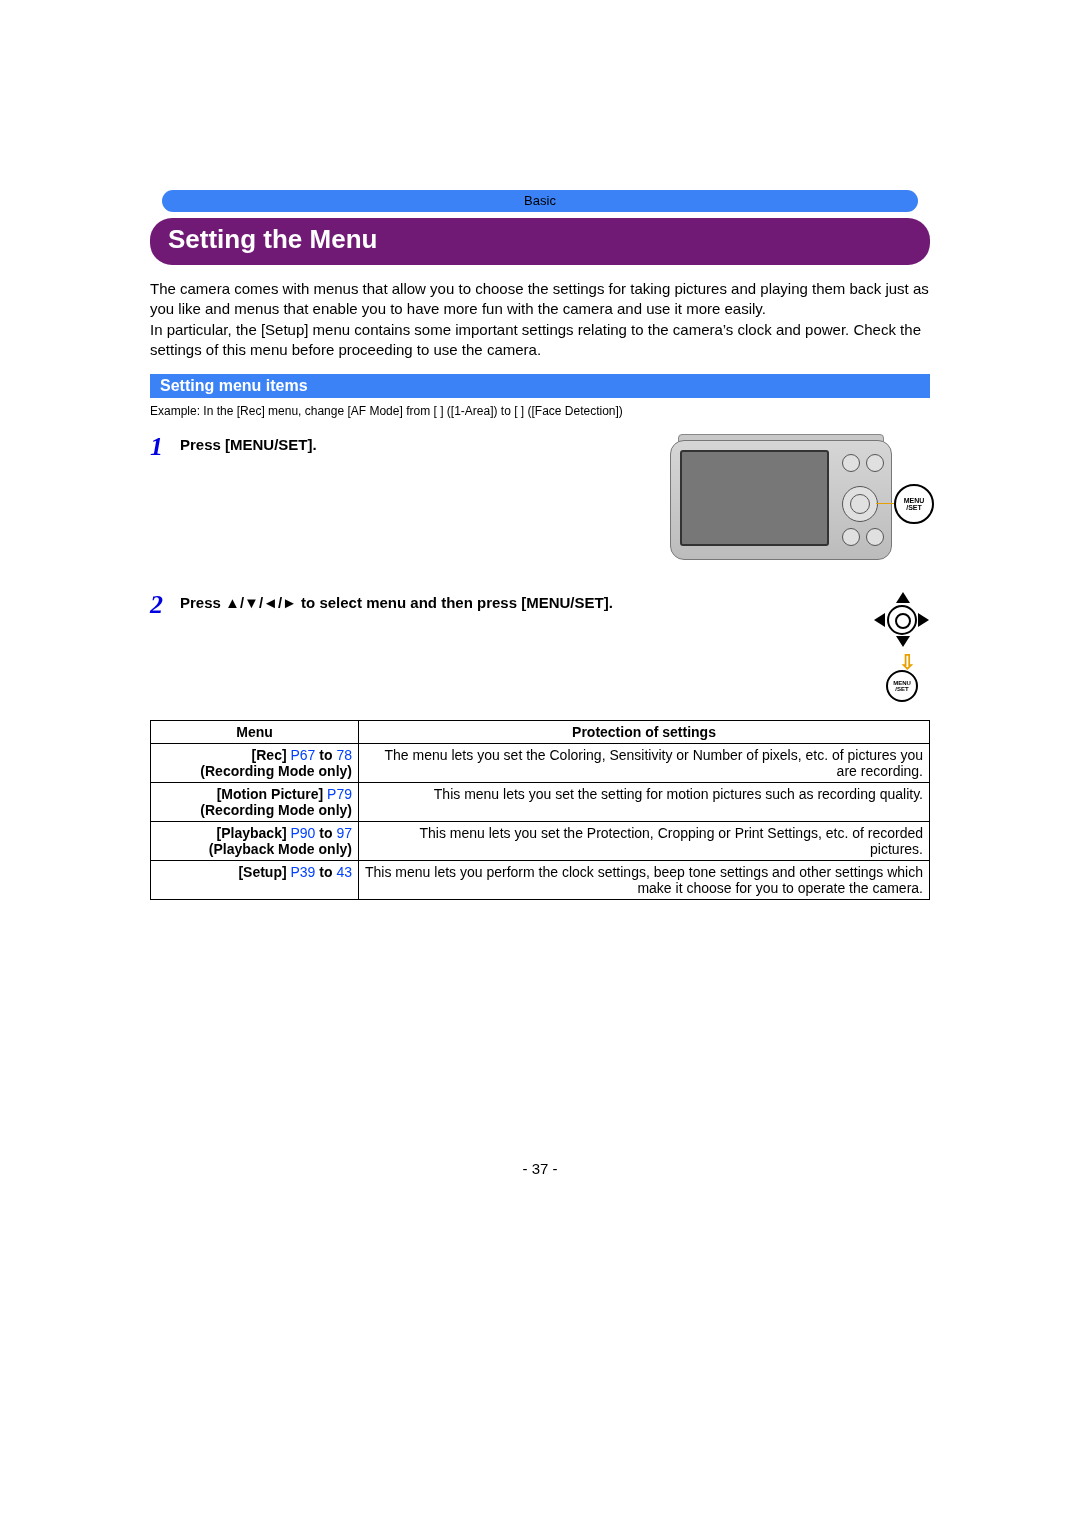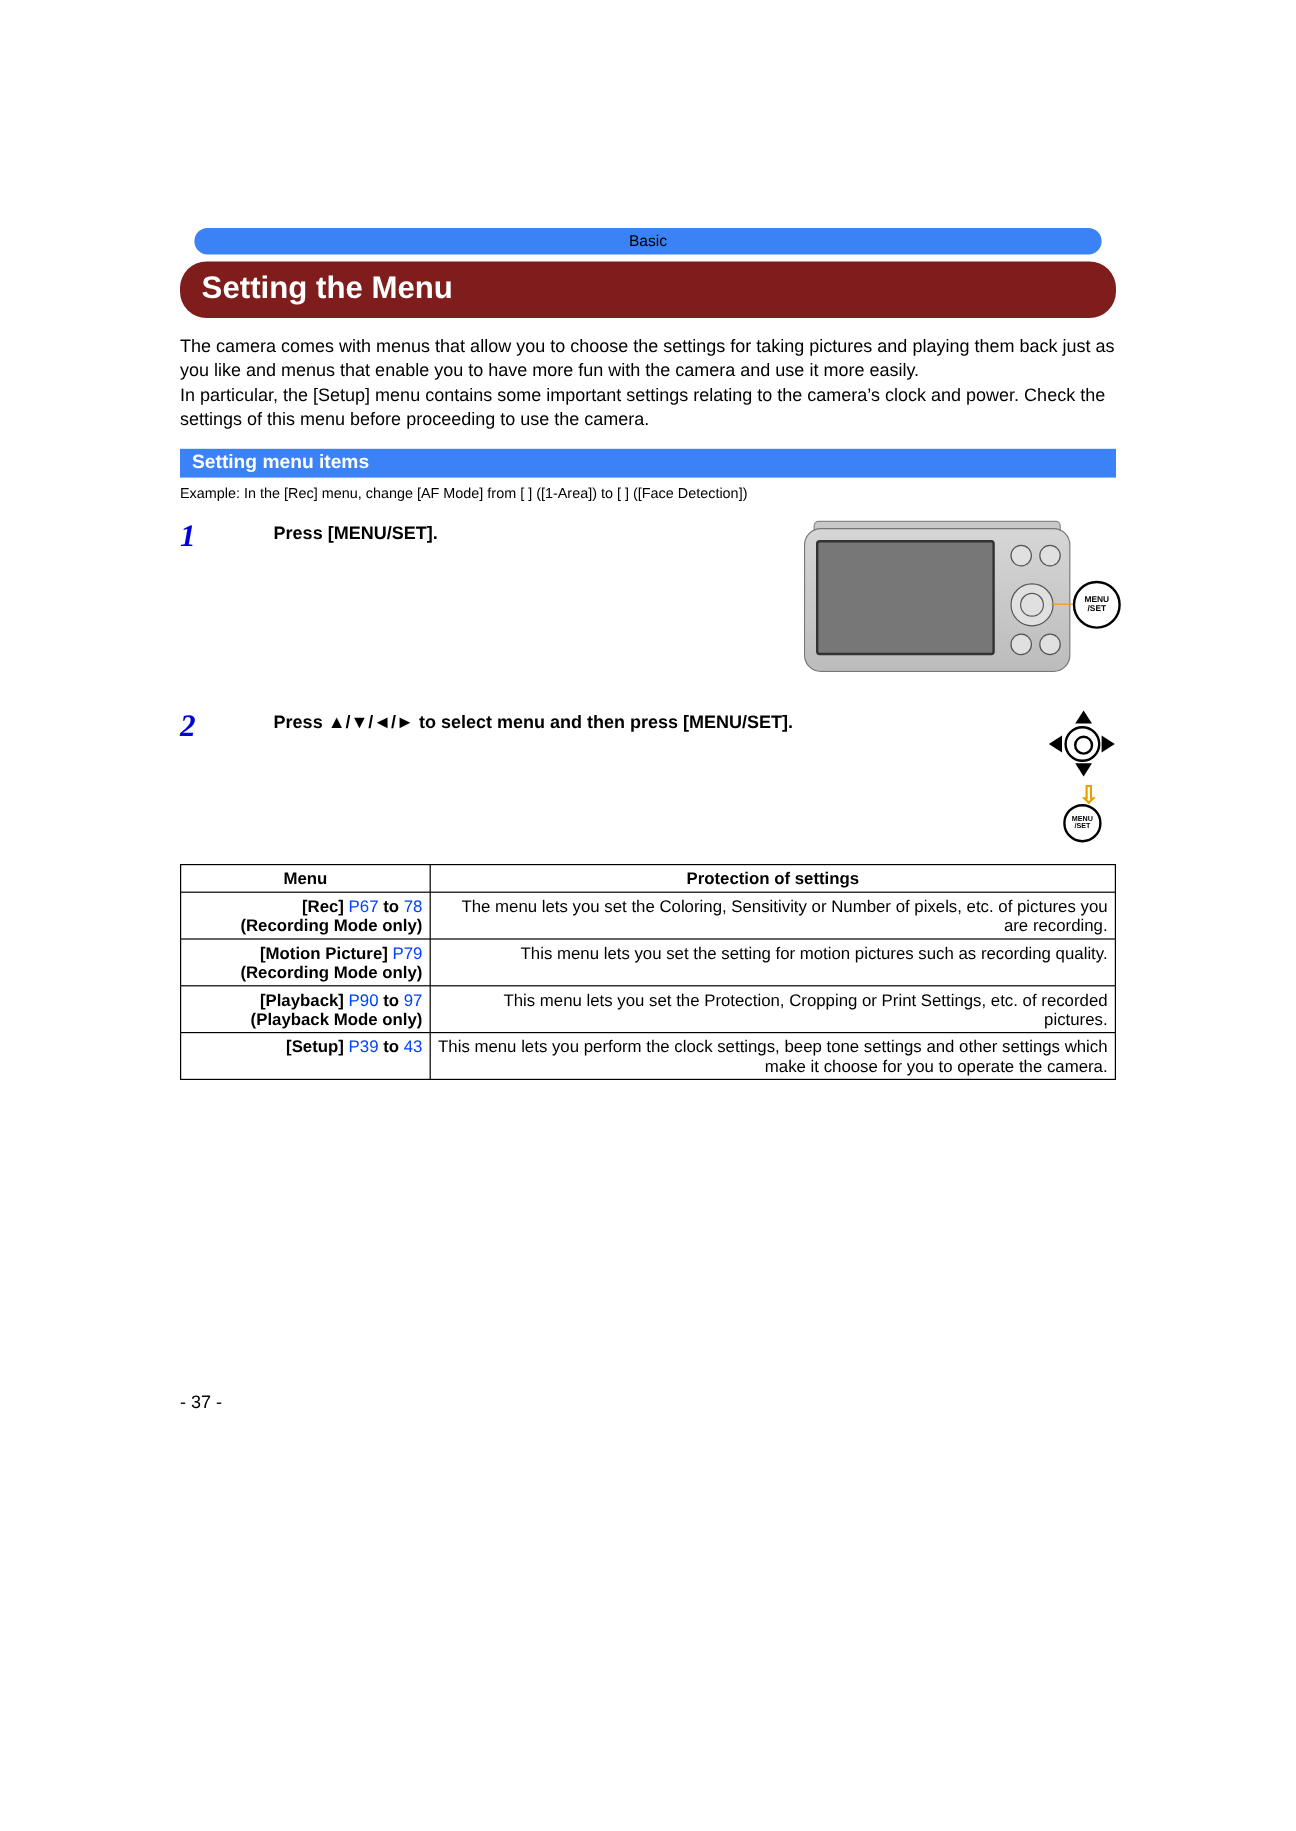--- a/index.html
+++ b/index.html
@@ -20,21 +20,21 @@
     background: #3b82f6;
     border-radius: 22px;
     height: 22px;
     margin: 0 12px 6px 12px;
     text-align: center;
     font-size: 13px;
     line-height: 22px;
     color: #000;
   }
   .title-bar {
-    background: #7f1d1d;
+    background: #701a75;
     color: #fff;
     border-radius: 22px;
     padding: 6px 6px 10px 18px;
     font-size: 26px;
     font-weight: bold;
     margin-bottom: 14px;
   }
   .body-text {
     font-size: 15px;
     line-height: 1.35;
@@ -65,21 +65,20 @@
     flex-shrink: 0;
     font-style: italic;
     font-family: Georgia, serif;
     line-height: 1;
   }
   .step-text {
     font-weight: bold;
     font-size: 15px;
     flex: 1;
     padding-top: 2px;
-    margin-left: 48px;
   }
   .step-illus {
     flex-shrink: 0;
     margin-left: 10px;
   }
 
   
   .camera {
     width: 260px;
     height: 130px;
@@ -173,21 +172,21 @@
     text-align: right;
     vertical-align: top;
   }
   table.menu-table th {
     text-align: center;
     font-weight: bold;
   }
   .col-menu { width: 195px; }
   .pref { color: #0040ff; }
   .page-num {
-    text-align: left;
+    text-align: center;
     margin-top: 260px;
     font-size: 15px;
   }
 </style>
 </head>
 <body>
 
 <div class="page">
 
   <div class="top-pill">Basic</div>

